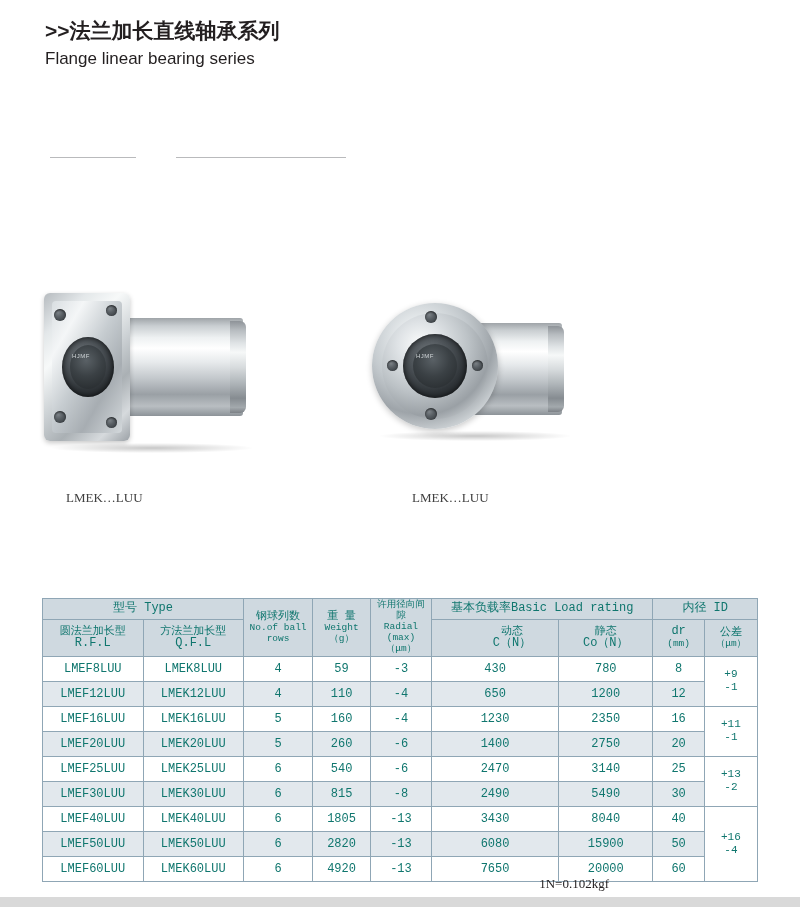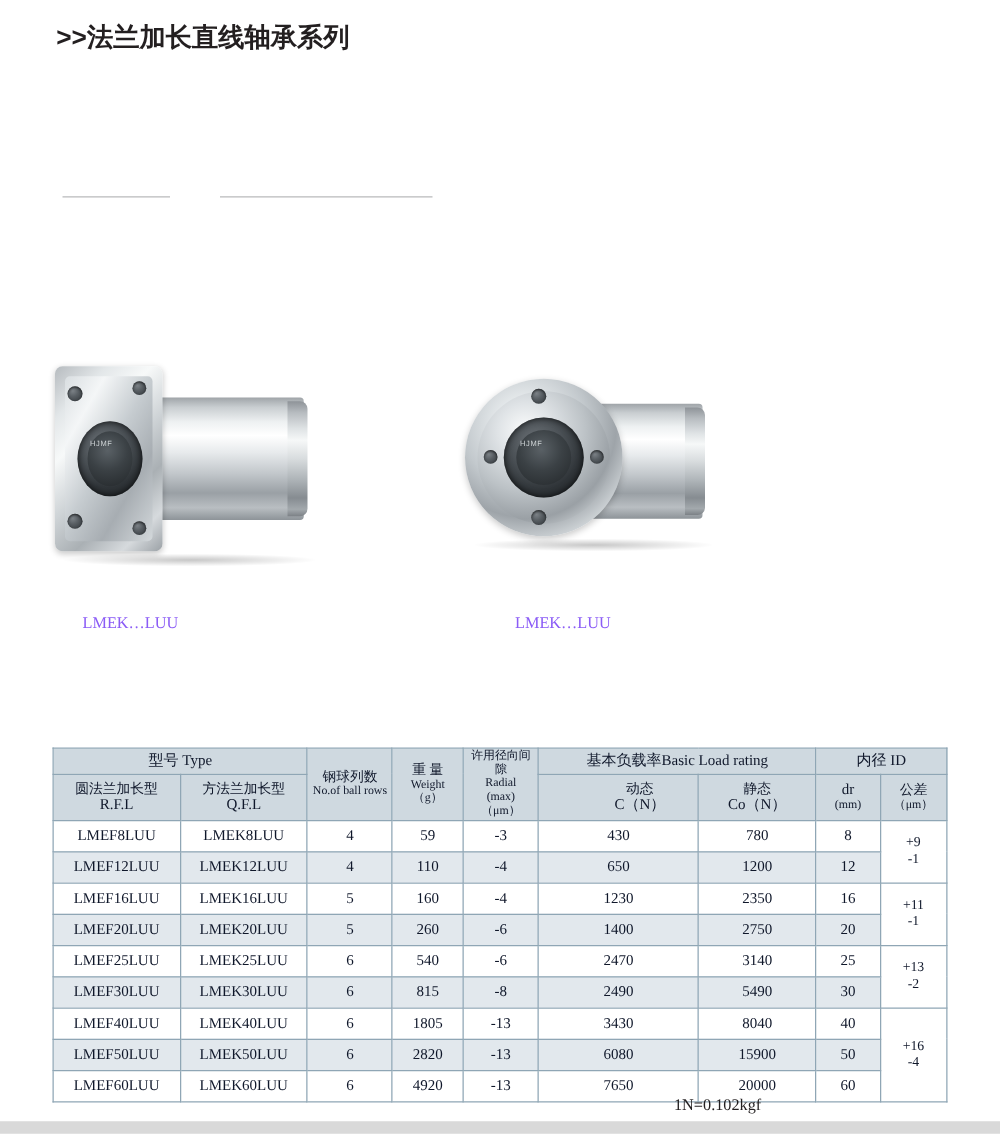--- a/index.html
+++ b/index.html
@@ -69,21 +69,21 @@
     left: 0;
     top: 175px;
     width: 800px;
     height: 360px;
   }
 
   .caption {
     position: absolute;
     font-family: "Liberation Serif", serif;
     font-size: 13px;
-    color: #8b5cf6;
+    color: #404040;
     white-space: nowrap;
   }
   .caption-left  { left: 66px;  top: 490px; }
   .caption-right { left: 412px; top: 490px; }
 
   
   .brg {
     position: absolute;
   }
   .shaft {
@@ -146,23 +146,23 @@
   
   .table-wrap {
     position: absolute;
     left: 42px;
     top: 598px;
     width: 716px;
   }
   table.spec {
     border-collapse: collapse;
     width: 716px;
-    font-family: Liberation Serif, serif;
+    font-family: Liberation Mono, monospace;
     font-size: 12px;
-    color: #0f172a;
+    color: #0f766e;
   }
   table.spec th, table.spec td {
     border: 1px solid #8fa6b5;
     text-align: center;
     vertical-align: middle;
     padding: 1px 2px;
   }
   table.spec thead th {
     background: #cfd9e0;
     font-weight: normal;
@@ -214,20 +214,21 @@
     background: #d9d9d9;
   }
 </style>
 </head>
 <body>
 
 <div class="page">
 
   <div class="header">
     <div class="title-cn">&gt;&gt;法兰加长直线轴承系列</div>
+    <div class="title-en">Flange  linear bearing series</div>
   </div>
 
   <div class="rule rule-a"></div>
   <div class="rule rule-b"></div>
 
   <div class="photo-area">
 
     <div>
 
       <div class="shaft steel-h" style="left:118px; top:143px; width:125px; height:98px;"></div>

